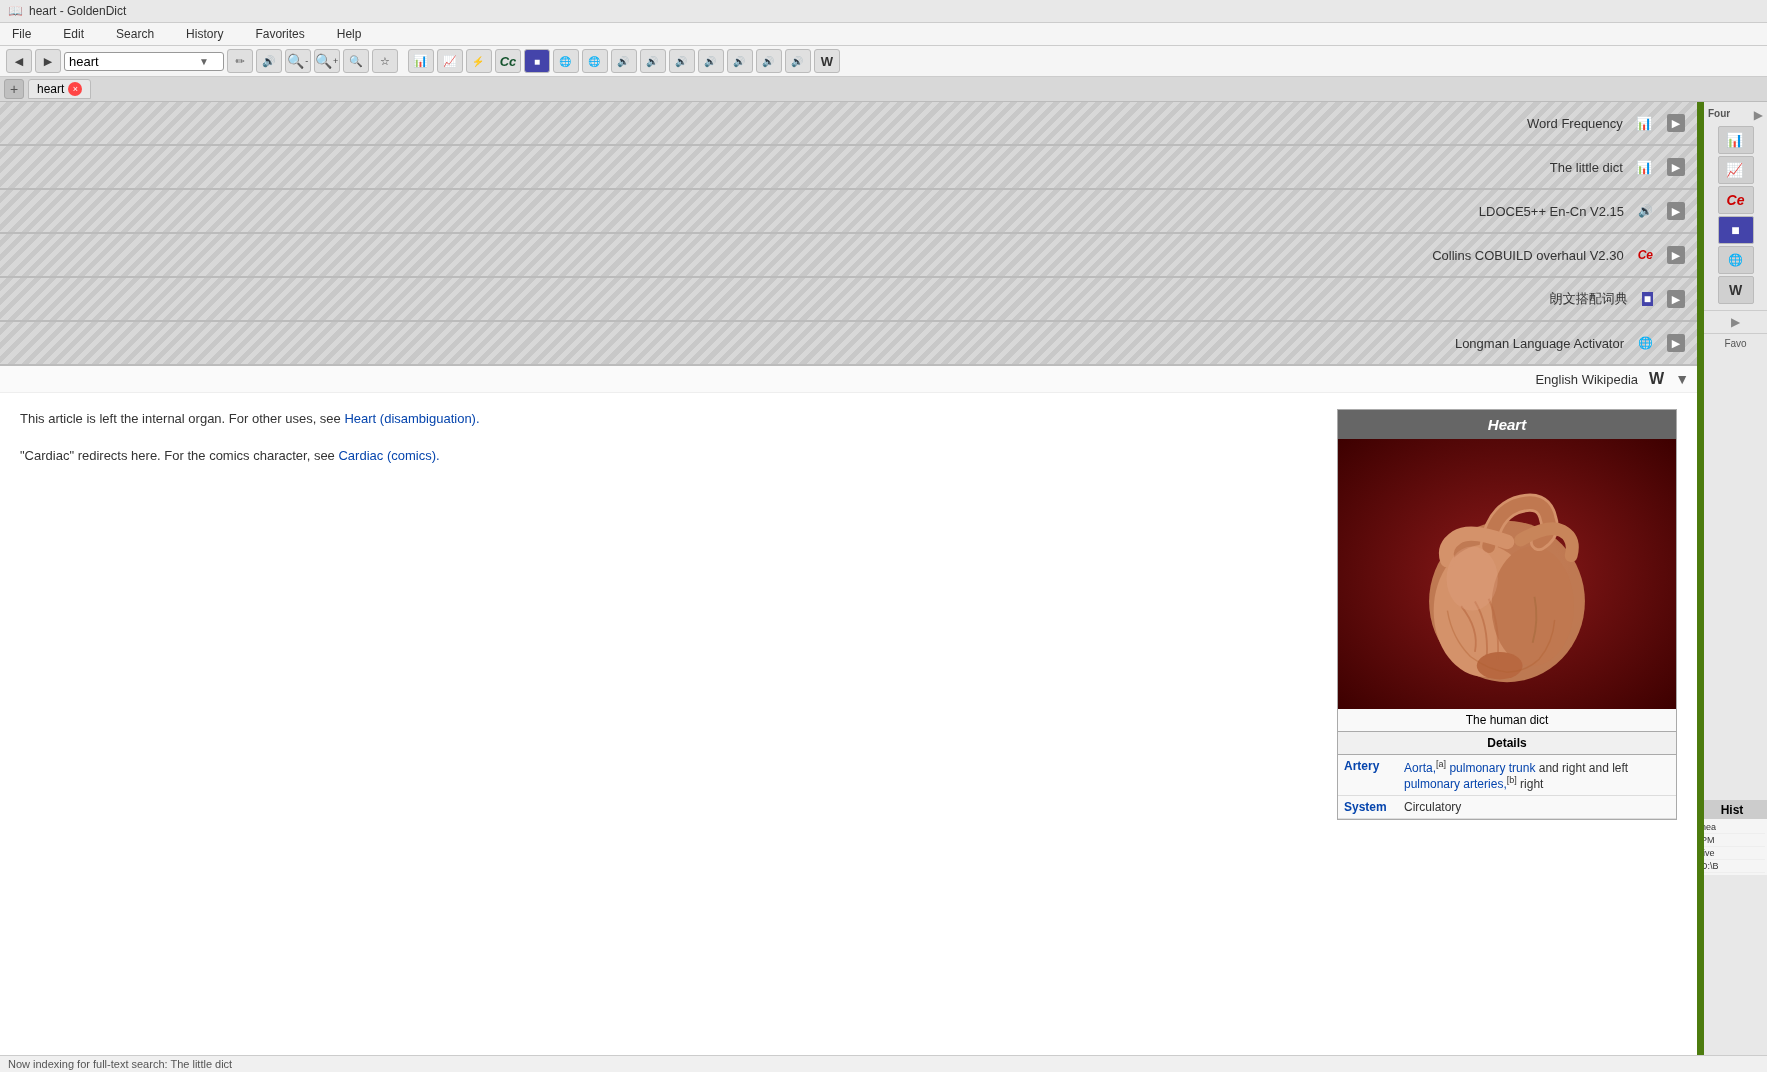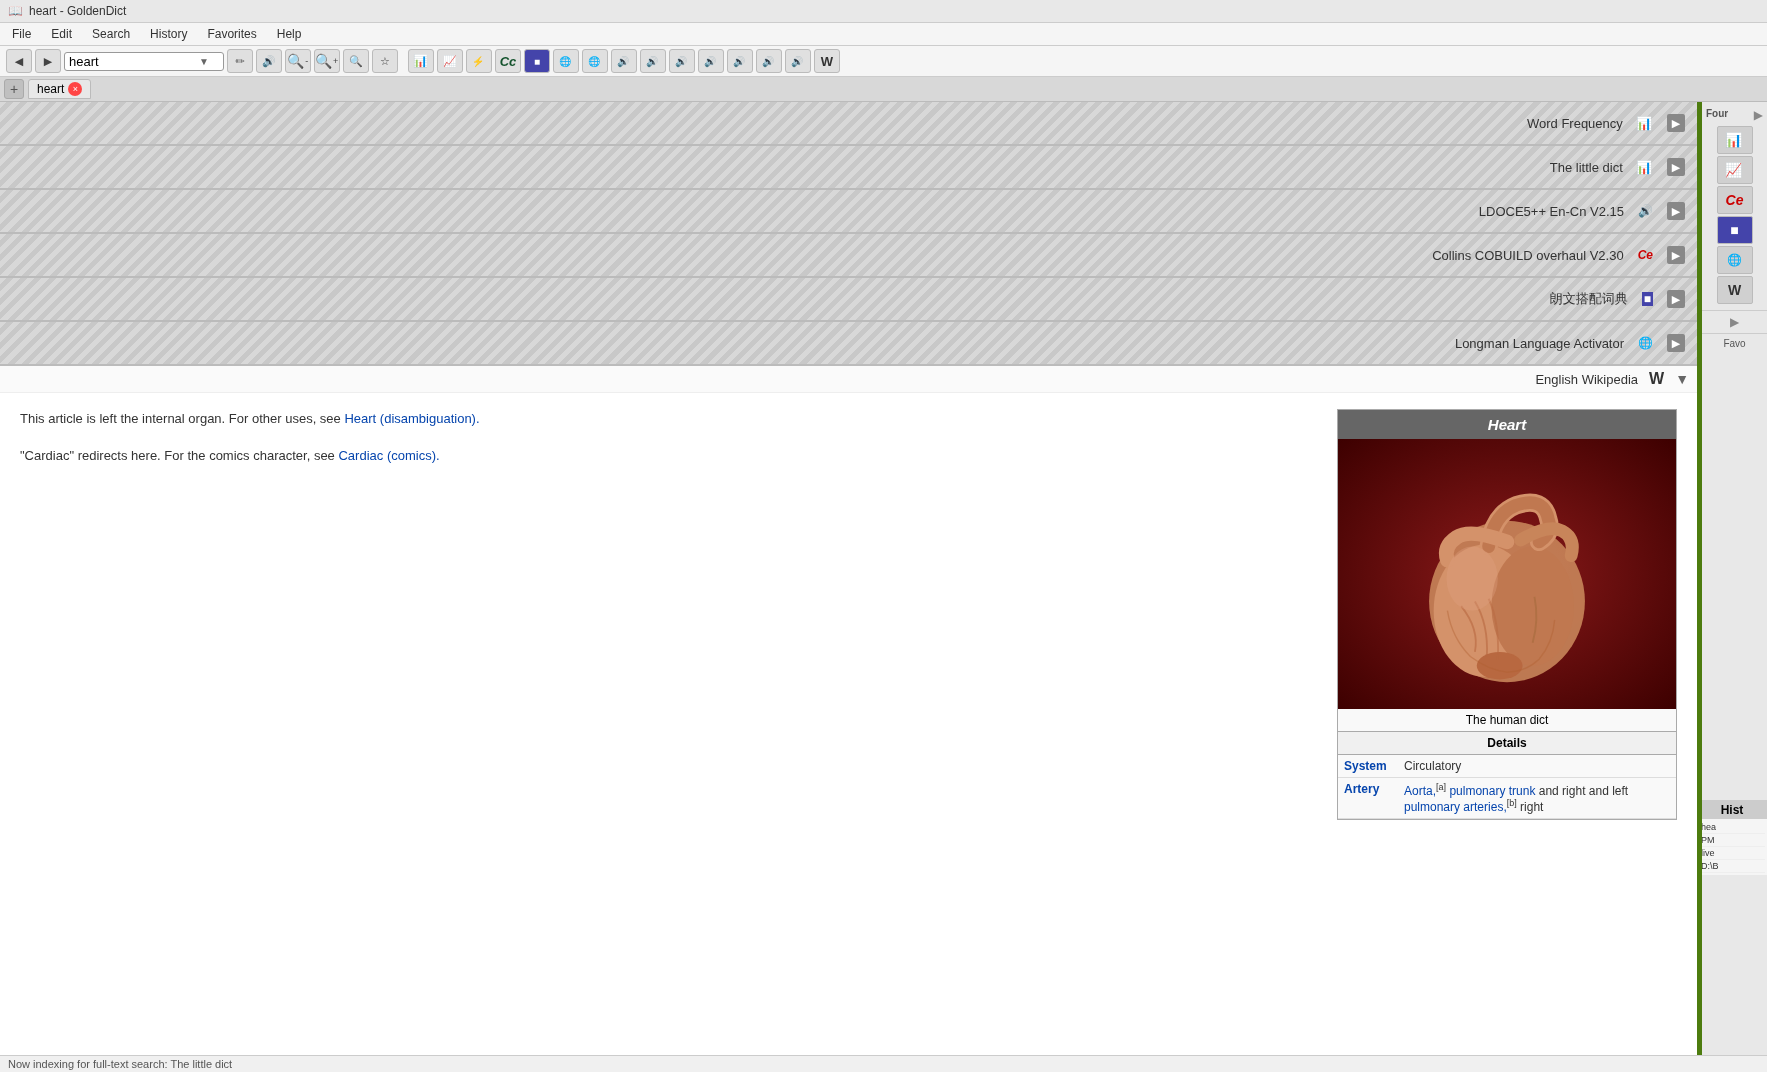--- a/index.html
+++ b/index.html
@@ -17,21 +17,21 @@
       gap: 6px;
     }
 
     
     .menu-bar {
       background: #f5f5f5;
       border-bottom: 1px solid #ccc;
       display: flex;
       align-items: center;
       padding: 2px 4px;
-      gap: 4px;
+      gap: 16px;
     }
     .menu-item {
       padding: 2px 8px;
       font-size: 12px;
       color: #333;
       cursor: pointer;
       border-radius: 2px;
     }
 
     
@@ -277,21 +277,21 @@
     
     .icon-bar-chart { color: #4488cc; font-size: 12px; }
     .icon-cc { color: #cc4444; font-size: 12px; font-weight: bold; }
     .icon-w { color: #333; font-size: 12px; font-weight: bold; }
 
     sup { font-size: 9px; }
 
     .right-sidebar-full {
       width: 70px;
       background: #e8e8e8;
-      border-left: 5px solid #4d7c0f;
+      border-left: 7px solid #4d7c0f;
       display: flex;
       flex-direction: column;
       padding: 4px 0;
       overflow: hidden;
       position: relative;
     }
 
     .rsfull-top {
       display: flex;
       flex-direction: column;
@@ -505,33 +505,33 @@
             <path d="M 150 150 Q 155 175 148 200" stroke="#a06838" stroke-width="2" fill="none" opacity="0.5"></path>
 
             <ellipse cx="82" cy="130" rx="28" ry="35" fill="#e0a080" opacity="0.35"></ellipse>
 
             <path d="M 55 165 Q 60 195 80 215 Q 100 230 120 232 Q 140 232 155 218 Q 170 200 172 175" stroke="#b06030" stroke-width="1.5" fill="none" opacity="0.4"></path>
           </svg>
         </div>
         <div class="infobox-caption">The human dict</div>
         <div class="infobox-subtitle">Details</div>
         <div class="infobox-row">
-          <span class="infobox-label">System</span>
-          <span class="infobox-value">Circulatory</span>
-        </div>
-        <div class="infobox-row">
           <span class="infobox-label">Artery</span>
           <span class="infobox-value">
             <a class="wiki-link">Aorta,</a><sup>[a]</sup>
             <a class="wiki-link">pulmonary trunk</a>
             <span> and right and left </span>
             <a class="wiki-link">pulmonary arteries,</a><sup>[b]</sup>
             <span> right</span>
           </span>
         </div>
+        <div class="infobox-row">
+          <span class="infobox-label">System</span>
+          <span class="infobox-value">Circulatory</span>
+        </div>
       </div>
 
       <p class="wiki-intro">
         <span>This article is left the internal organ. For other uses, see </span><a class="wiki-link">Heart (disambiguation).</a>
       </p>
       <p class="wiki-intro">
         <span>"Cardiac" redirects here. For the comics character, see </span><a class="wiki-link">Cardiac (comics).</a>
       </p>
 
     </div>

